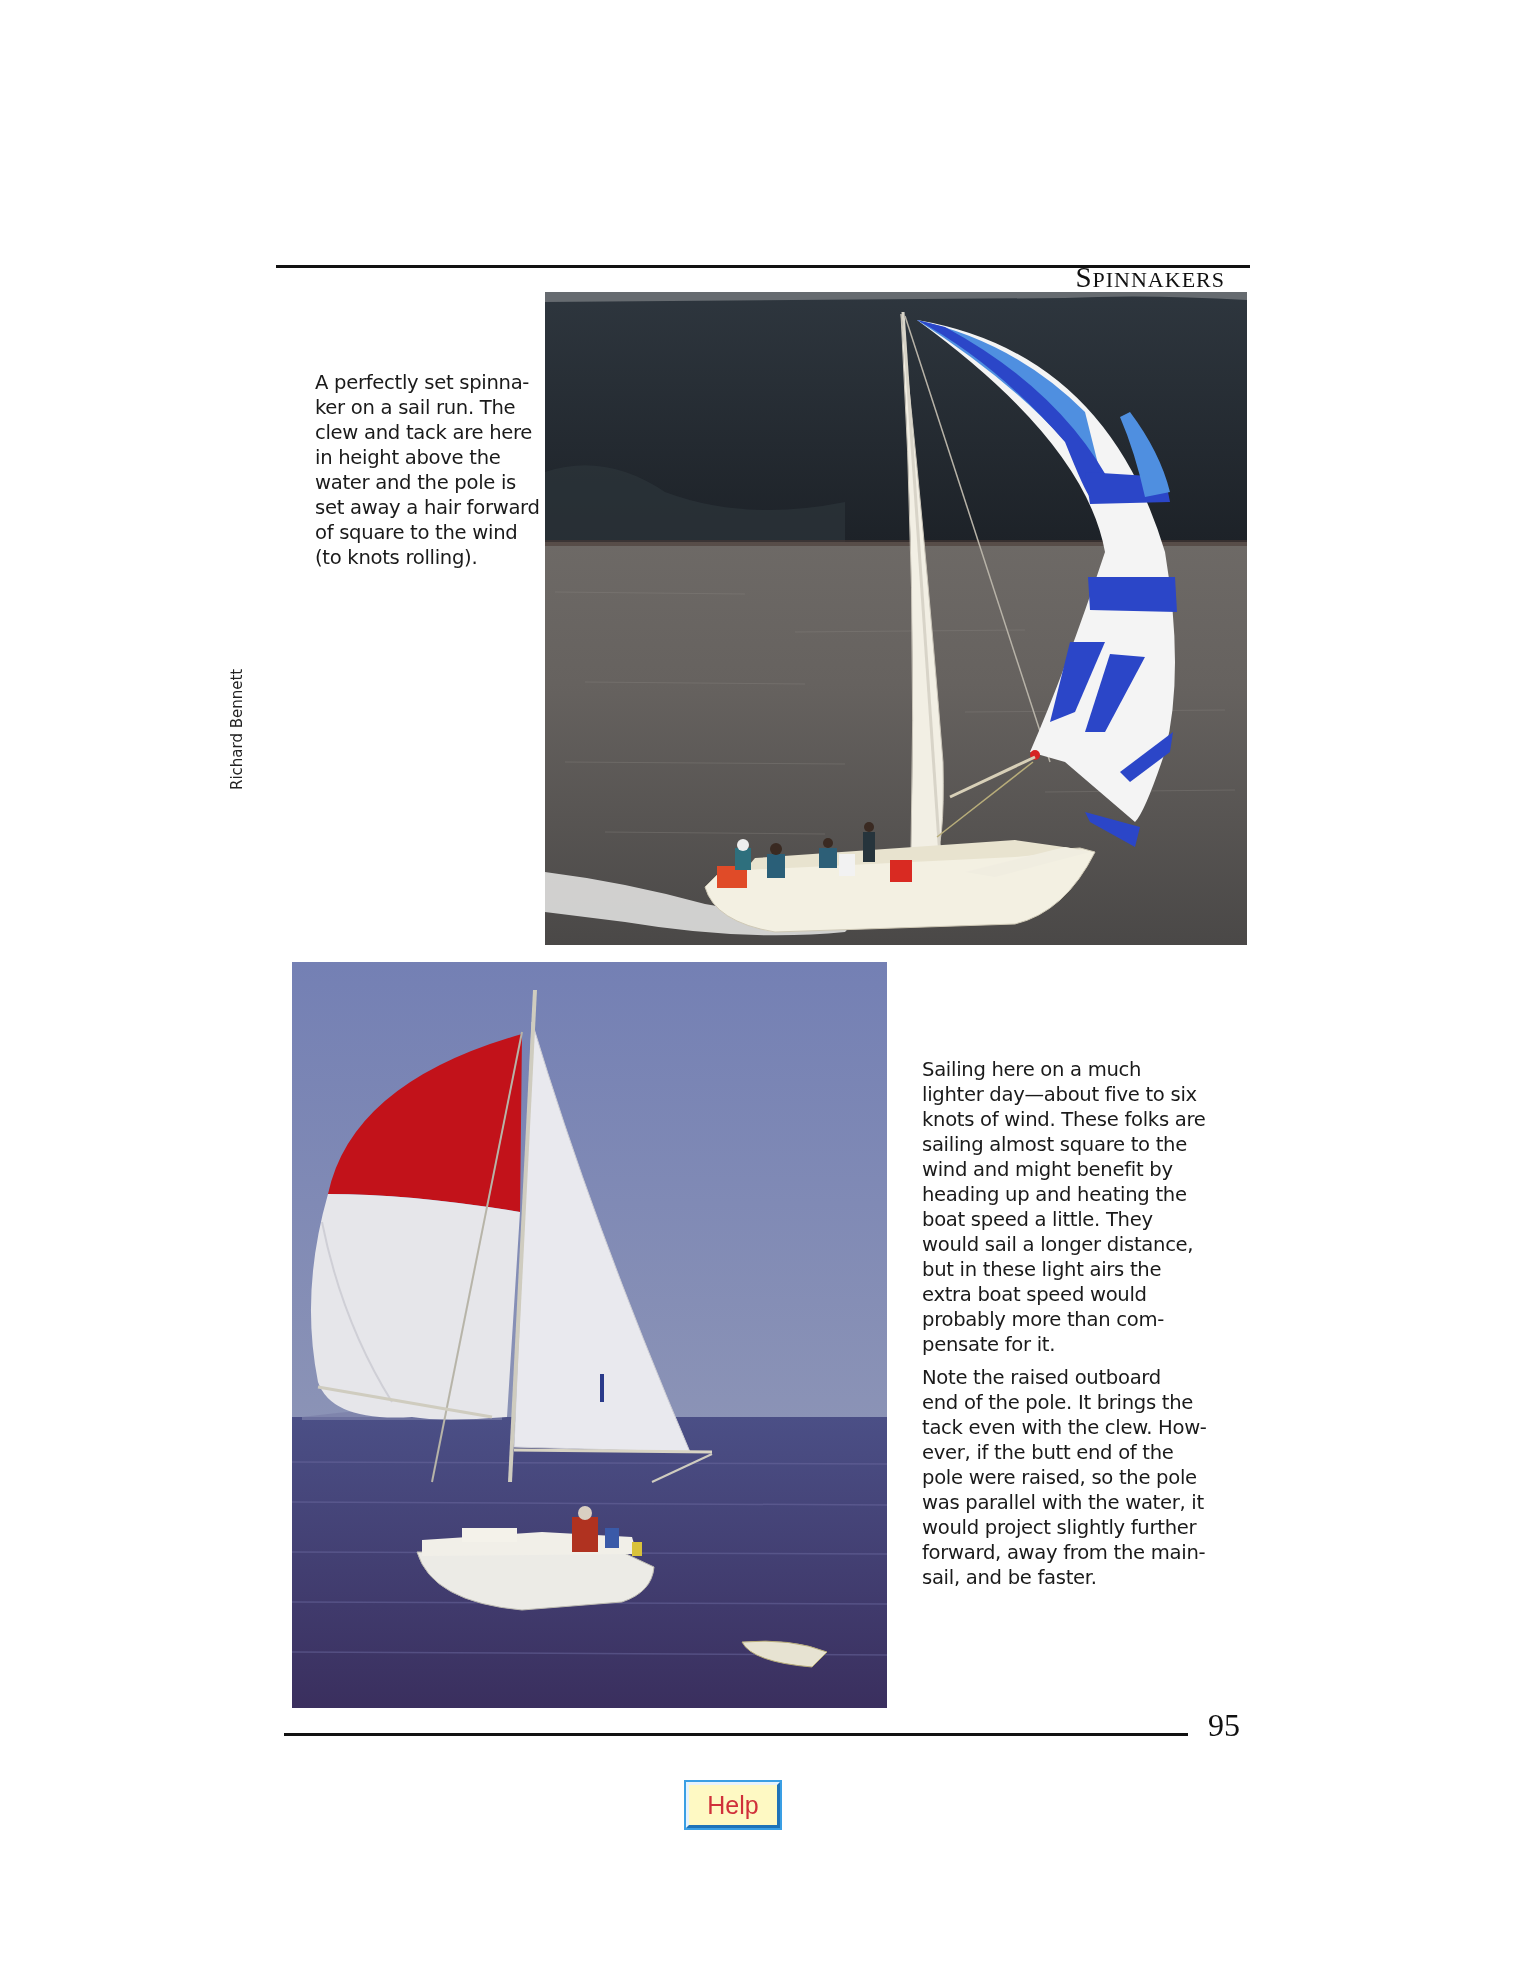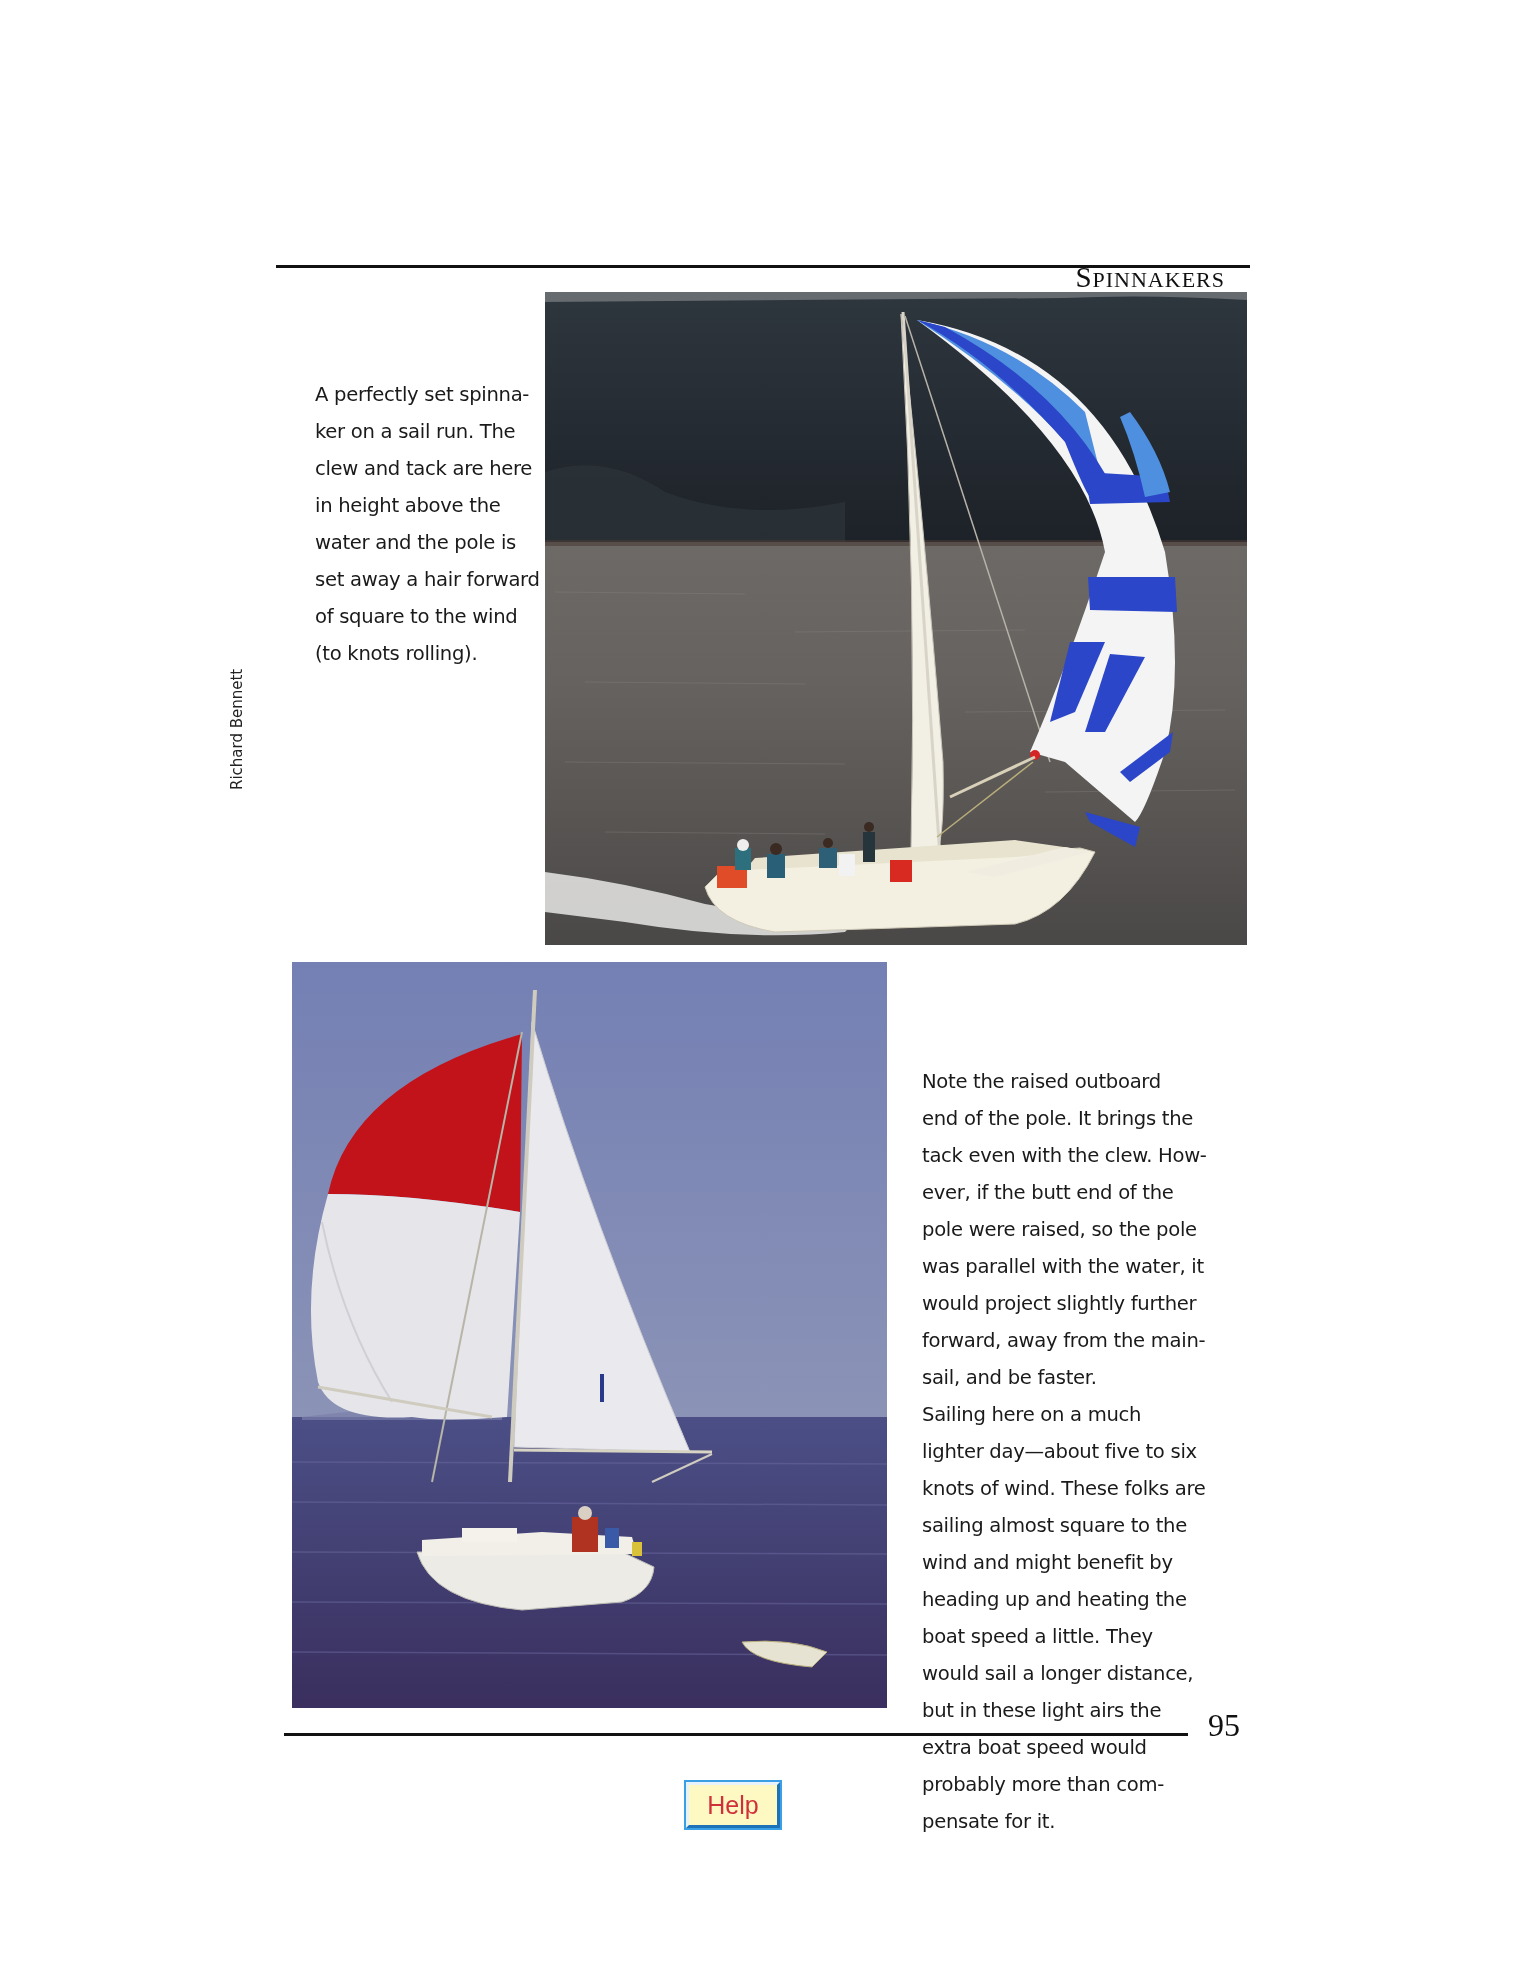--- a/index.html
+++ b/index.html
@@ -9,21 +9,21 @@
   .running-head { left:1000px; top:218px; width:225px; text-align:right;
     font-family:"Liberation Serif", "DejaVu Serif", serif; font-size:29px; letter-spacing:1px; color:#111;margin-top:43px; }
   .running-head .cap { font-size:29px; }
   .running-head .sc { font-size:22px; }
   .rule-top { left:276px; top:265px; width:974px; height:3px; background:#111; }
   .rule-bottom { left:284px; top:1733px; width:904px; height:3px; background:#111; }
   .caption { font-size:19.6px; line-height:25px; color:#1a1a1a; letter-spacing:-0.3px; }
   .caption-1 { left:315px; top:370px; width:215px; }
   .caption-2 { left:922px; top:1057px; width:265px; }
   .caption p { margin:0 0 8px 0; }
-  .caption .line { display:block; white-space:nowrap;margin-top:12px; }
+  .caption .line { display:block; white-space:nowrap; }
   .credit { left:228px; top:790px; width:160px; height:20px; transform:rotate(-90deg); transform-origin:0 0;
     font-size:15px; color:#222; white-space:nowrap; }
   .photo { overflow:hidden; }
   .photo svg { display:block; width:100%; height:100%; }
   .photo-1 { left:545px; top:292px; width:702px; height:653px; }
   .photo-2 { left:292px; top:962px; width:595px; height:746px; }
   .page-number { left:1208px; top:1707px; font-family:"Liberation Serif", "DejaVu Serif", serif; font-size:32px; color:#111; }
   .help-button { left:686px; top:1782px; width:94px; height:46px; box-sizing:border-box;
     background:#fef9c3; border-top:3px solid #e6f3fc; border-left:3px solid #e6f3fc;
     border-right:3px solid #1e73b8; border-bottom:3px solid #1e73b8;
@@ -166,43 +166,43 @@
     <circle cx="293" cy="551" r="7" fill="#d9cfc2"></circle>
     <rect x="313" y="566" width="14" height="20" fill="#3a5aa8"></rect>
     <rect x="340" y="580" width="10" height="14" fill="#d9c23a"></rect>
 
     <path d="M450,680 Q460,700 520,705 L535,690 Q500,676 450,680 Z" fill="#e7e3d2" stroke="#b8ad7a" stroke-width="1"></path>
   </svg>
 </div>
 
 <div class="abs caption caption-2">
   <p>
-    <span class="line">Note the raised outboard</span>
-    <span class="line">end of the pole. It brings the</span>
-    <span class="line">tack even with the clew. How-</span>
-    <span class="line">ever, if the butt end of the</span>
-    <span class="line">pole were raised, so the pole</span>
-    <span class="line">was parallel with the water, it</span>
-    <span class="line">would project slightly further</span>
-    <span class="line">forward, away from the main-</span>
-    <span class="line">sail, and be faster.</span>
-  </p>
-  <p>
     <span class="line">Sailing here on a much</span>
     <span class="line">lighter day—about five to six</span>
     <span class="line">knots of wind. These folks are</span>
     <span class="line">sailing almost square to the</span>
     <span class="line">wind and might benefit by</span>
     <span class="line">heading up and heating the</span>
     <span class="line">boat speed a little. They</span>
     <span class="line">would sail a longer distance,</span>
     <span class="line">but in these light airs the</span>
     <span class="line">extra boat speed would</span>
     <span class="line">probably more than com-</span>
     <span class="line">pensate for it.</span>
   </p>
+  <p>
+    <span class="line">Note the raised outboard</span>
+    <span class="line">end of the pole. It brings the</span>
+    <span class="line">tack even with the clew. How-</span>
+    <span class="line">ever, if the butt end of the</span>
+    <span class="line">pole were raised, so the pole</span>
+    <span class="line">was parallel with the water, it</span>
+    <span class="line">would project slightly further</span>
+    <span class="line">forward, away from the main-</span>
+    <span class="line">sail, and be faster.</span>
+  </p>
 </div>
 
 <div class="abs rule-bottom"></div>
 <div class="abs page-number">95</div>
 <div class="abs help-button">
   <span>Help</span>
 </div>
 
 </body></html>

